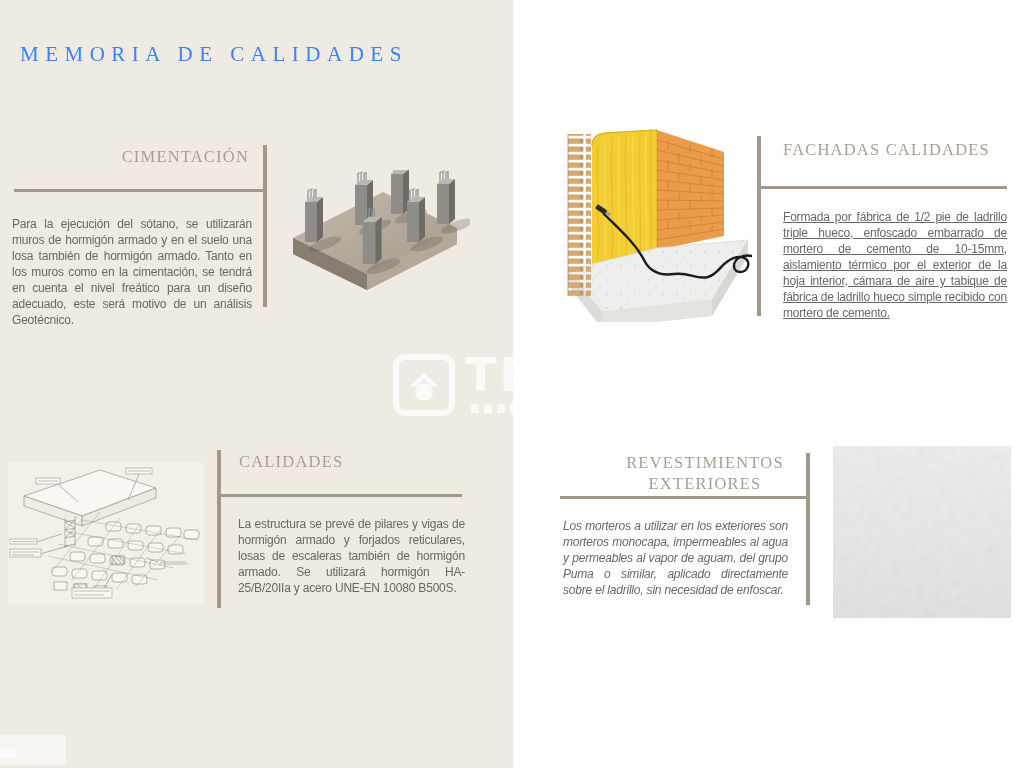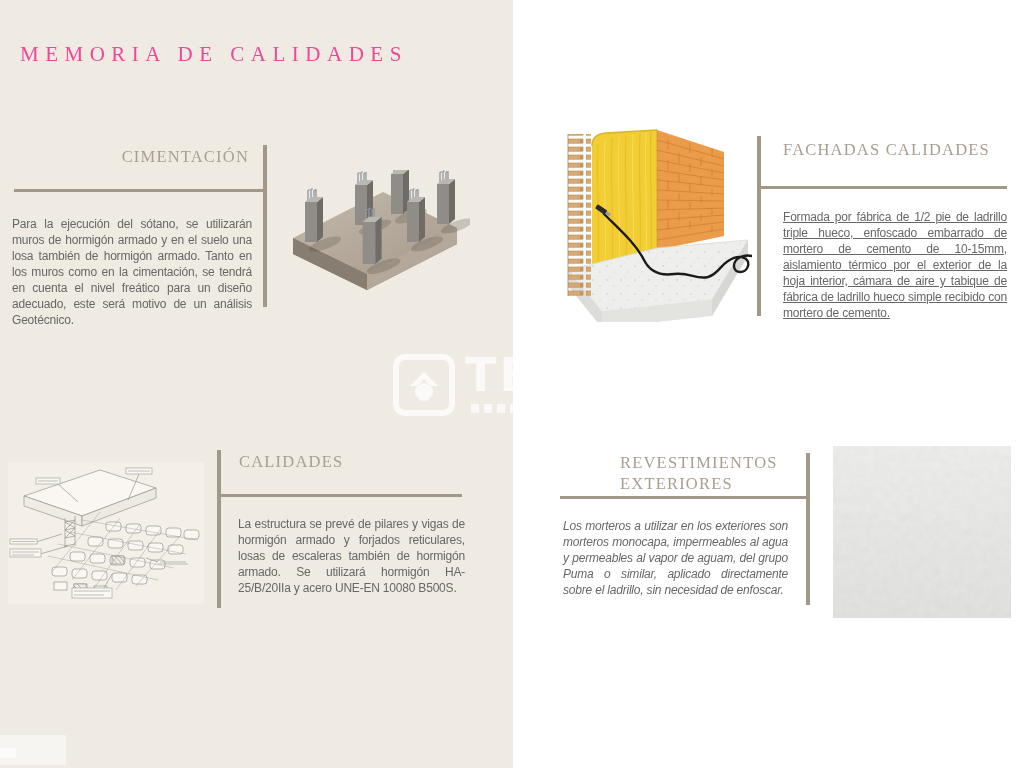--- a/index.html
+++ b/index.html
@@ -8,21 +8,21 @@
     background:#ffffff;
     font-family:"Liberation Sans", sans-serif;
   }
   .left-half{
     position:absolute;left:0;top:0;width:513px;height:768px;
     background:#efebe3;overflow:hidden;
   }
   .page-title{
     position:absolute;left:20px;top:42px;
     font-family:"Liberation Serif", serif;
-    font-size:21px;letter-spacing:6.5px;color:#ec4899;
+    font-size:21px;letter-spacing:6.5px;color:#3b82f6;
     white-space:nowrap;
   }
   .sec-heading{
     position:absolute;
     font-family:"Liberation Serif", serif;
     font-size:16.5px;letter-spacing:1.2px;color:#a89e92;
     line-height:21px;
   }
   .vbar{position:absolute;width:4px;background:#a2988a;}
   .hbar{position:absolute;height:3px;background:#a2988a;}
@@ -223,21 +223,21 @@
         <line x1="152" y1="100" x2="178" y2="100"></line>
     </g>
   </svg>
 </div>
 
 <div class="vbar" style="left:217px;top:450px;height:158px;"></div>
 <div class="sec-heading" style="left:239px;top:451px;width:220px;">CALIDADES</div>
 <div class="hbar" style="left:217px;top:494px;width:245px;"></div>
 <div class="body-text" style="left:238px;top:516px;width:227px;">La estructura se prevé de pilares y vigas de hormigón armado y forjados reticulares, losas de escaleras también de hormigón armado. Se utilizará hormigón HA-25/B/20IIa y acero UNE-EN 10080 B500S.</div>
 
-<div class="sec-heading" style="left:620px;top:452px;width:170px;text-align:left;">REVESTIMIENTOS EXTERIORES</div>
+<div class="sec-heading" style="left:620px;top:452px;width:170px;text-align:center;">REVESTIMIENTOS EXTERIORES</div>
 <div class="vbar" style="left:806px;top:453px;height:152px;"></div>
 <div class="hbar" style="left:560px;top:496px;width:250px;"></div>
 <div class="body-text" style="left:563px;top:518px;width:225px;font-style:italic;">Los morteros a utilizar en los exteriores son morteros monocapa, impermeables al agua y permeables al vapor de aguam, del grupo Puma o similar, aplicado directamente sobre el ladrillo, sin necesidad de enfoscar.</div>
 
 <div class="img-box" style="left:833px;top:446px;">
   <svg width="178" height="172" viewBox="0 0 178 172">
     <defs>
       <filter id="stuccoFine" x="0" y="0" width="100%" height="100%">
         <feTurbulence type="fractalNoise" baseFrequency="0.8" numOctaves="2" seed="4"></feTurbulence>
         <feColorMatrix type="matrix" values="0 0 0 0 0.55  0 0 0 0 0.55  0 0 0 0 0.54  0.8 0.8 0.8 0 0"></feColorMatrix>

